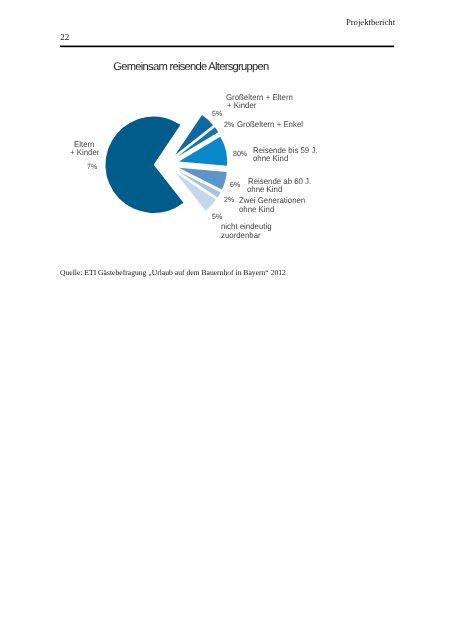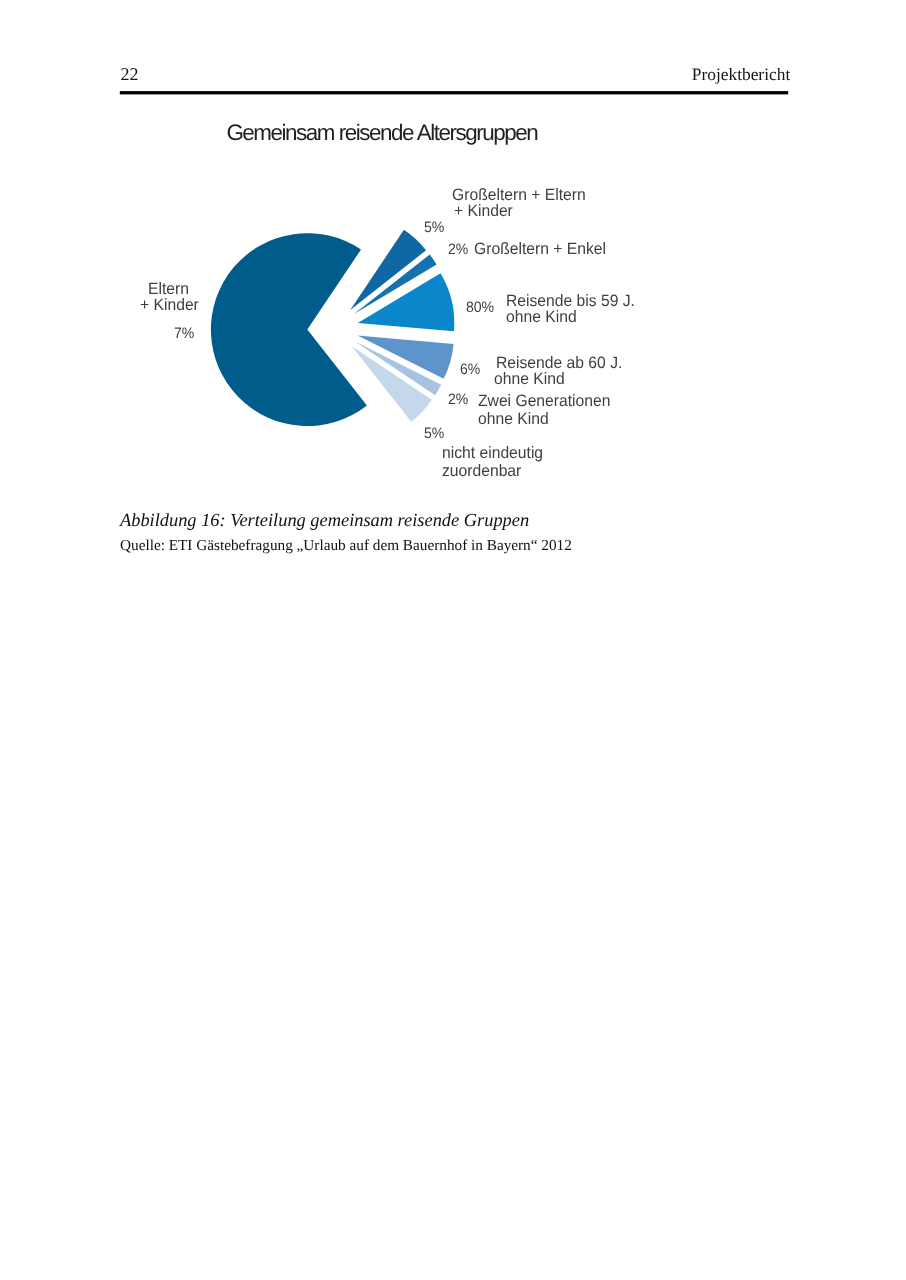--- a/index.html
+++ b/index.html
@@ -1,21 +1,21 @@
 <!DOCTYPE html>
 <html><head>
 <meta charset="utf-8">
 <title>Projektbericht</title>
 <style>
   html,body{margin:0;padding:0;}
   body{width:453px;height:640px;background:#ffffff;overflow:hidden;
        font-family:"Liberation Serif",serif;-webkit-font-smoothing:antialiased;text-rendering:geometricPrecision;}
   .page{position:relative;width:453px;height:640px;transform:translateZ(0);}
   .hdr-num{position:absolute;left:60.3px;top:32px;font-size:9px;color:#161616;}
-  .hdr-title{position:absolute;left:345.9px;top:32px;font-size:8.7px;color:#161616;}
+  .hdr-title{position:absolute;left:345.9px;top:17px;font-size:8.7px;color:#161616;}
   .hdr-rule{position:absolute;left:0;top:0;}
 
   .chart{position:absolute;left:0;top:0;width:453px;height:260px;}
   .ctitle{position:absolute;left:113.2px;top:61px;
           font-family:"Liberation Sans",sans-serif;font-size:11.2px;font-weight:500;
           color:#231f20;white-space:pre;letter-spacing:-0.72px;
           transform:scaleX(1.0);transform-origin:0 0;}
   svg.pie{position:absolute;left:0;top:0;}
   .lbl,.pct{position:absolute;font-family:"Liberation Sans",sans-serif;color:#3f3f3f;white-space:pre;
             line-height:10px;transform-origin:0 0;}
@@ -71,15 +71,14 @@
 
     <div class="lbl" style="left:238.60px;top:195.90px">Zwei Generationen</div>
     <div class="lbl" style="left:238.90px;top:205.00px">ohne Kind</div>
     <div class="pct" style="left:224.40px;top:195.40px">2%</div>
 
     <div class="lbl" style="left:221.00px;top:221.80px">nicht eindeutig</div>
     <div class="lbl" style="left:221.00px;top:230.80px">zuordenbar</div>
     <div class="pct" style="left:211.50px;top:211.60px">5%</div>
   </div>
 
-  <div class="cap cap1">Abbildung 16: Verteilung gemeinsam reisende Gruppen</div>
   <div class="cap cap2">Quelle: ETI Gästebefragung „Urlaub auf dem Bauernhof in Bayern“ 2012</div>
 </div>
 
 </body></html>

